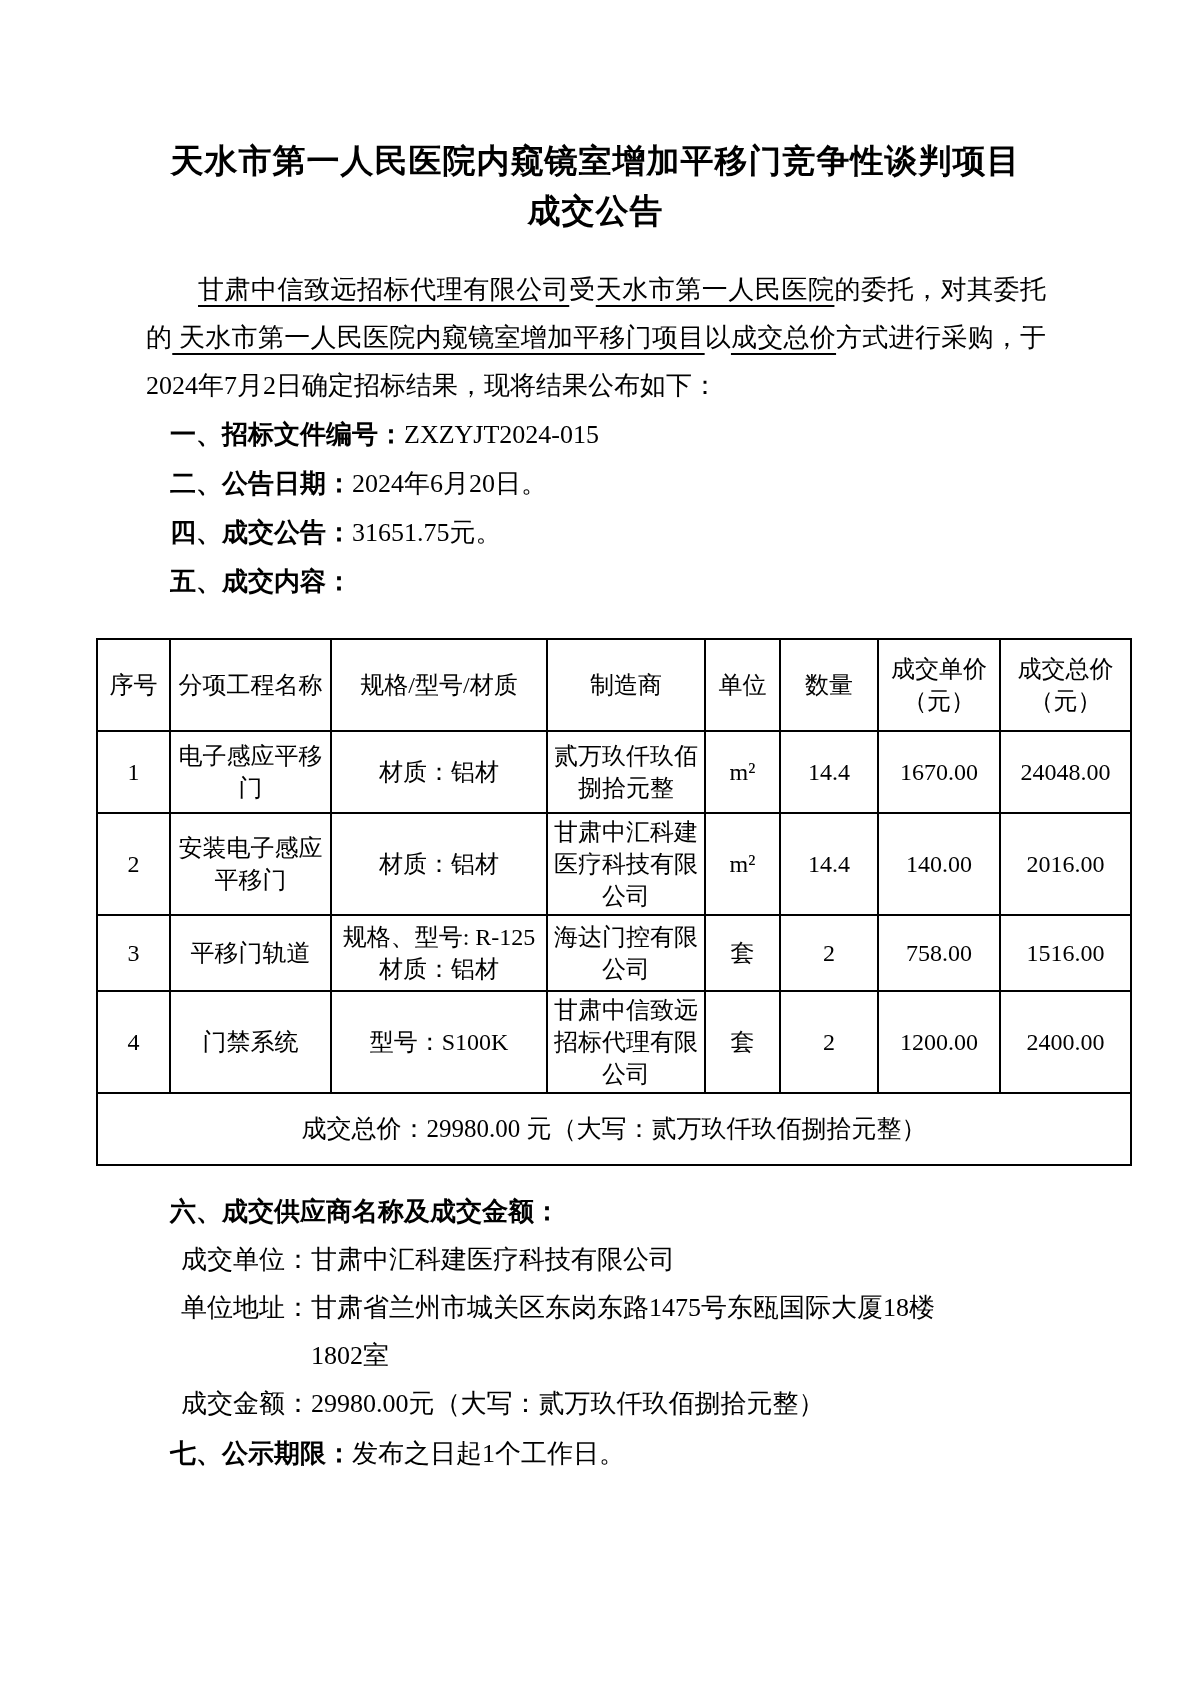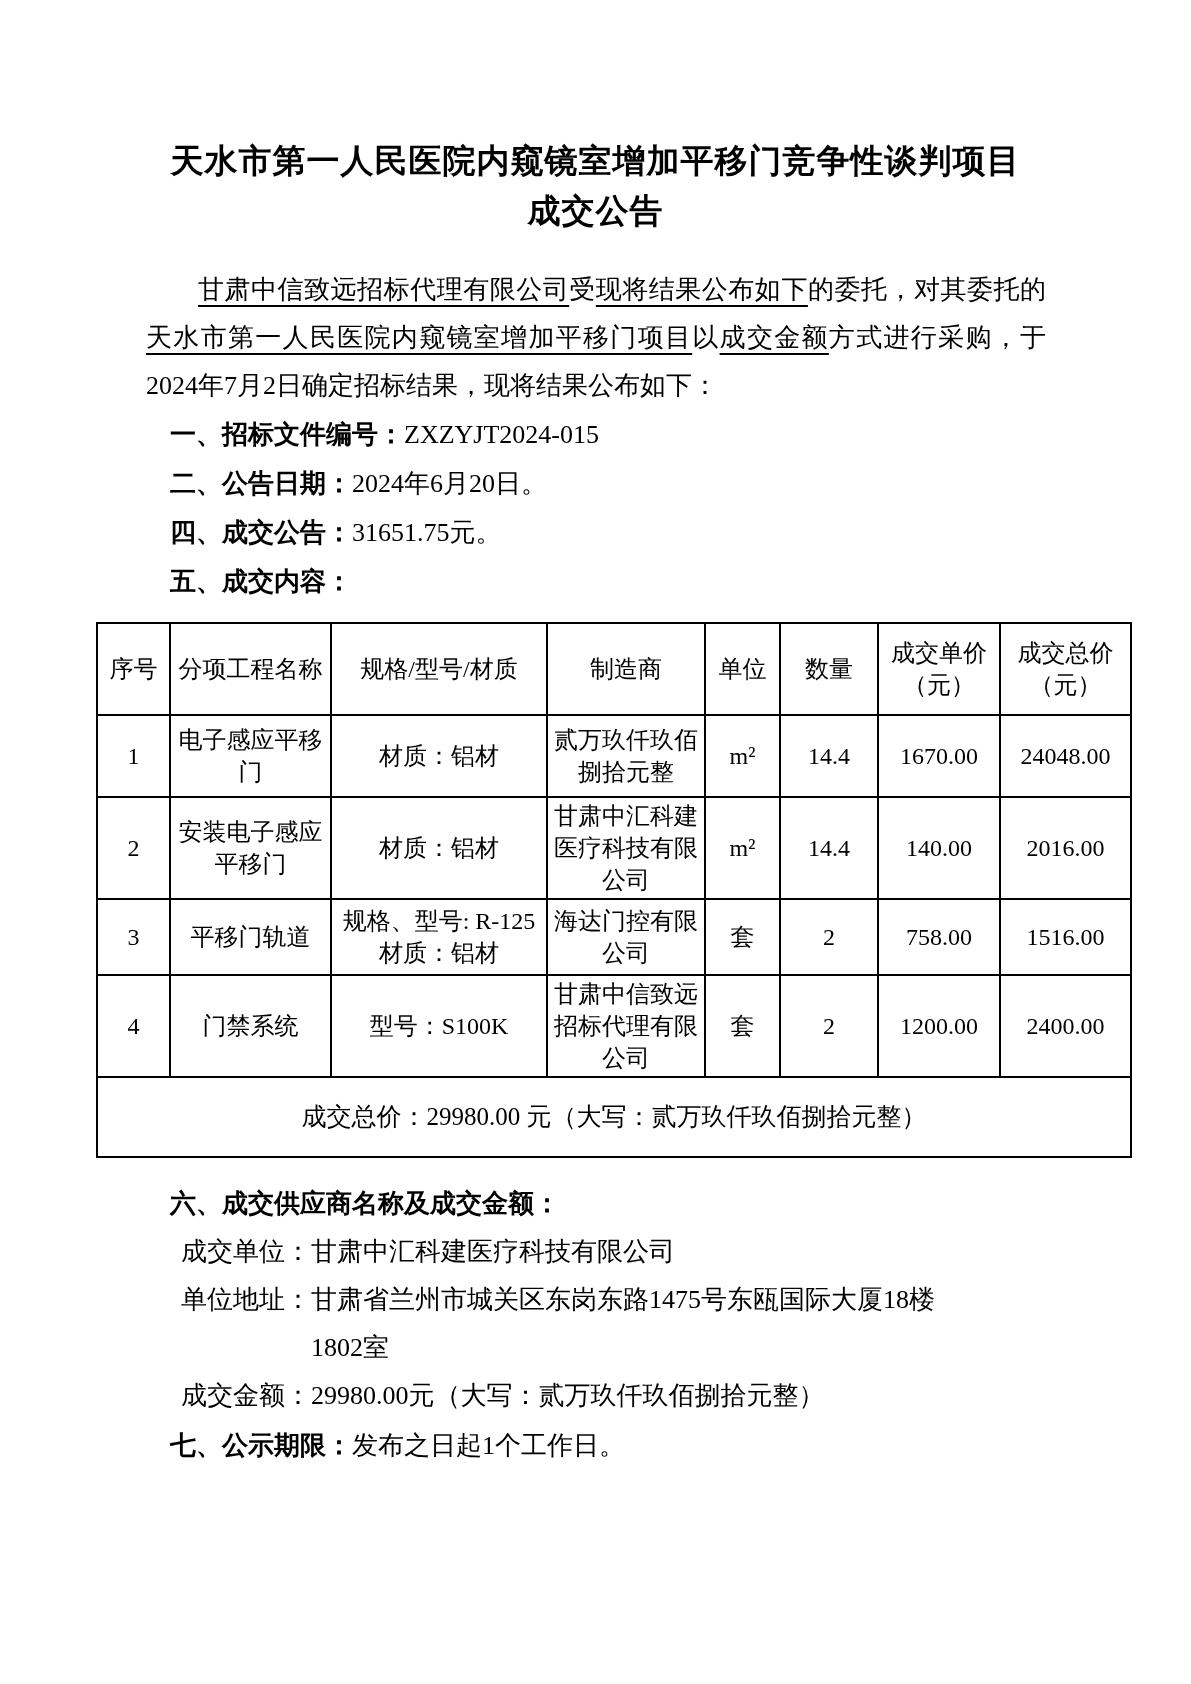--- a/index.html
+++ b/index.html
@@ -40,40 +40,40 @@
     line-height: 48px;
   }
   .item-label, .sec-heading {
     font-family: "Liberation Sans", "DejaVu Sans", sans-serif;
     font-weight: 700;
     margin-left: 24px;
   }
   table.award {
     border-collapse: collapse;
     margin-left: -50px;
-    margin-top: 16px;
+    margin-top: 32px;
     width: 1034px;
     table-layout: fixed;
     font-size: 24px;
     line-height: 32px;
   }
   table.award th, table.award td {
     border: 2px solid #000000;
     text-align: center;
     vertical-align: middle;
     font-weight: 400;
     padding: 2px 6px;
     word-break: break-all;
   }
   tr.h-header  { height: 92px; }
   tr.h-r1      { height: 82px; }
   tr.h-r2      { height: 98px; }
   tr.h-r3      { height: 76px; }
   tr.h-r4      { height: 96px; }
-  tr.h-total   { height: 80px; }
+  tr.h-total   { height: 72px; }
   td.cell-left {
     text-align: left;
     white-space: pre;
     padding-left: 10px;
   }
   td.total-cell { font-size: 25px; }
   .sec-heading { line-height: 50px; margin-top: 20px; }
   .sub {
     line-height: 48px;
     padding-left: 165px;
@@ -85,21 +85,21 @@
 </head>
 <body>
 
 <div class="doc">
 
   <div class="title">
     <div>天水市第一人民医院内窥镜室增加平移门竞争性谈判项目</div>
     <div>成交公告</div>
   </div>
 
-  <p class="intro"><span class="u">甘肃中信致远招标代理有限公司</span><span>受</span><span class="u">现将结果公布如下</span><span>的委托，对其委托的</span><span class="u"> 天水市第一人民医院内窥镜室增加平移门项目</span><span>以</span><span class="u">成交金额</span><span>方式进行采购，于2024年7月2日确定招标结果，现将结果公布如下：</span></p>
+  <p class="intro"><span class="u">甘肃中信致远招标代理有限公司</span><span>受</span><span class="u">天水市第一人民医院</span><span>的委托，对其委托的</span><span class="u"> 天水市第一人民医院内窥镜室增加平移门项目</span><span>以</span><span class="u">成交总价</span><span>方式进行采购，于2024年7月2日确定招标结果，现将结果公布如下：</span></p>
 
   <div class="item"><span class="item-label">一、招标文件编号：</span><span>ZXZYJT2024-015</span></div>
   <div class="item"><span class="item-label">二、公告日期：</span><span>2024年6月20日。</span></div>
   <div class="item"><span class="item-label">四、成交公告：</span><span>31651.75元。</span></div>
   <div class="item"><span class="item-label">五、成交内容：</span><span></span></div>
 
   <table class="award">
     <colgroup>
       <col style="width:73px">
         <col style="width:161px">

